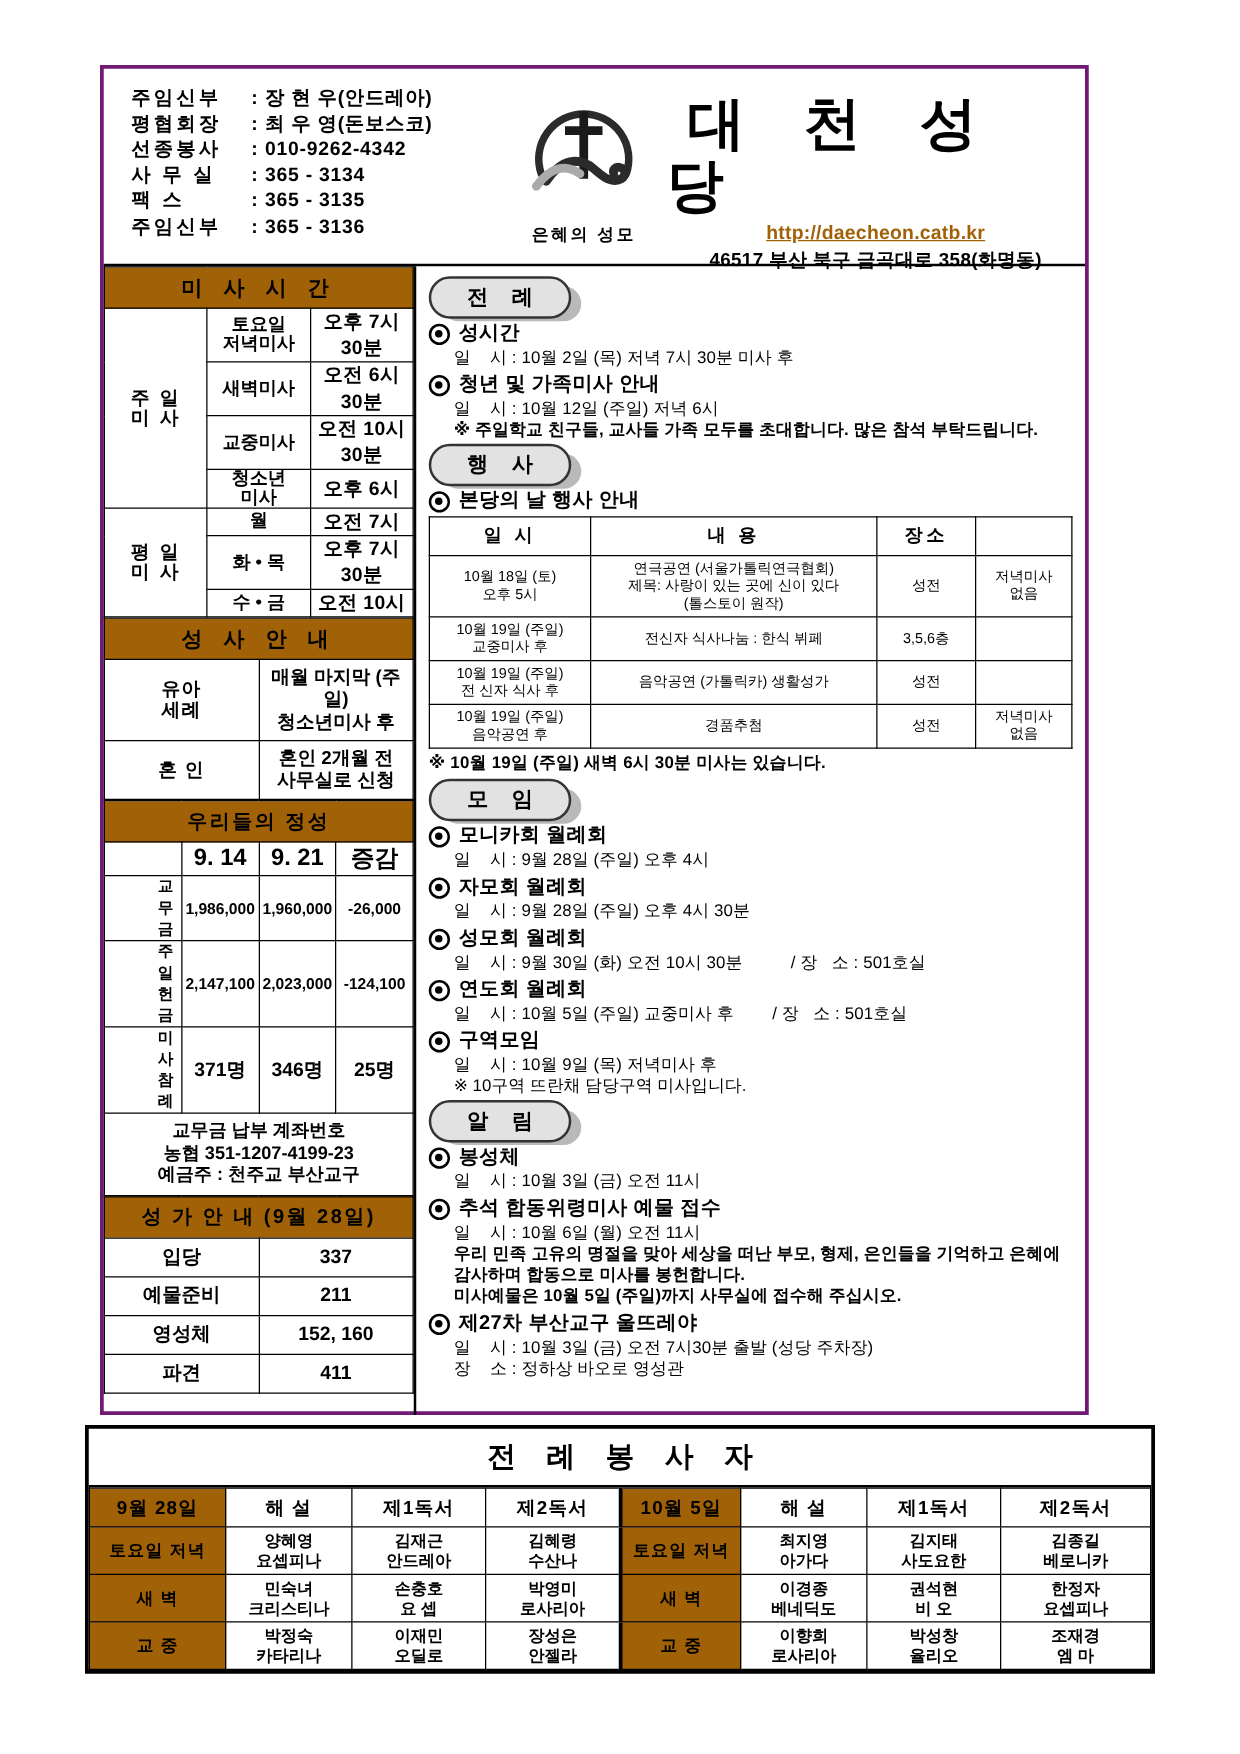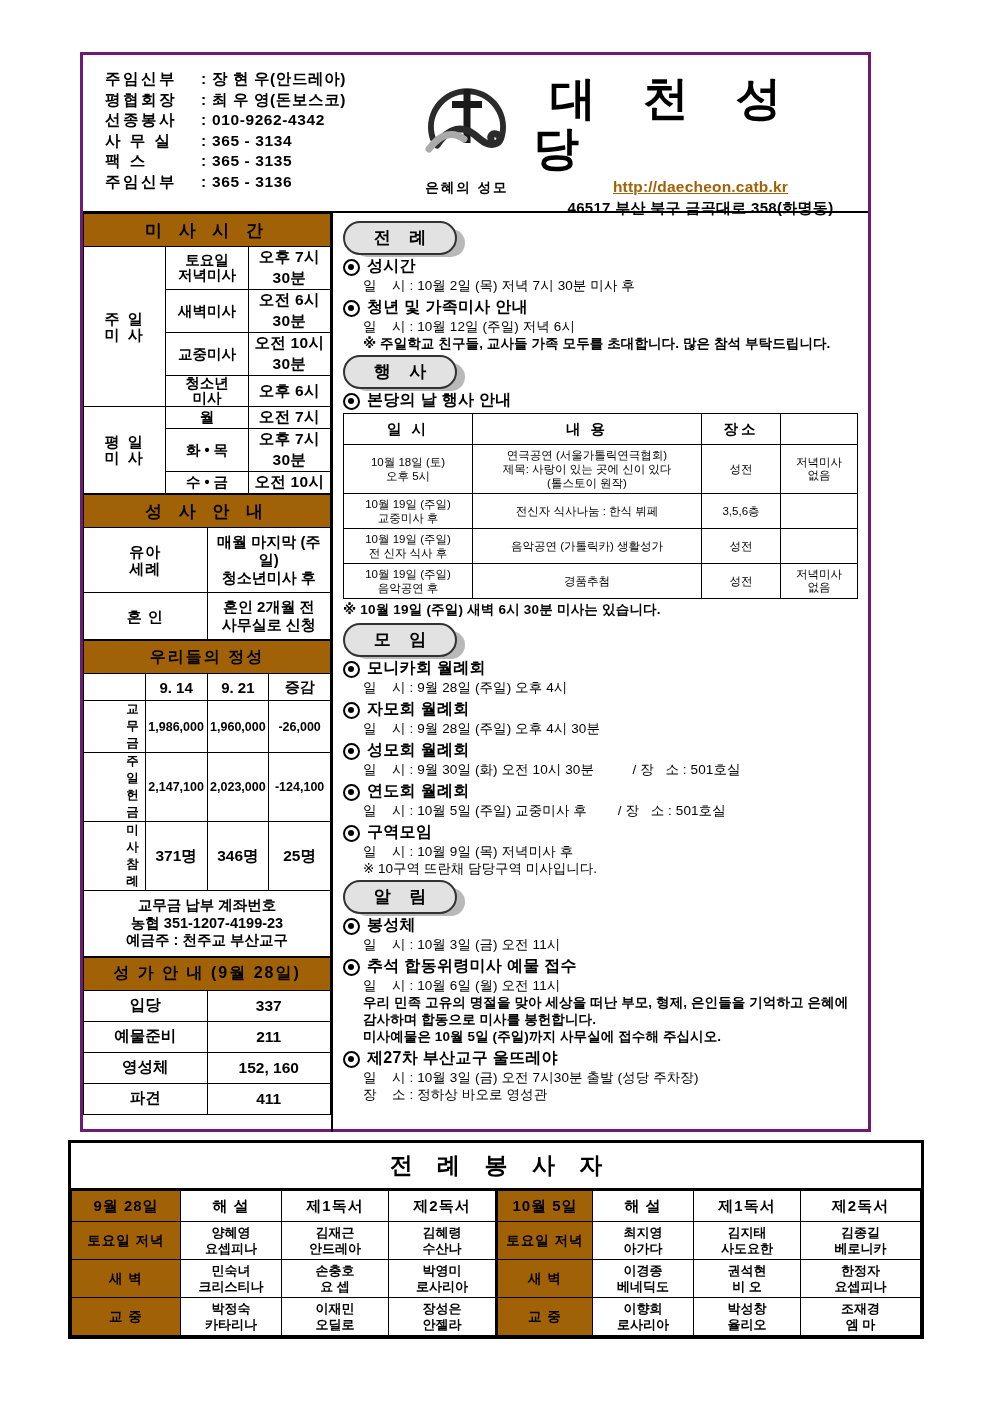--- a/index.html
+++ b/index.html
@@ -43,21 +43,21 @@
   
   .ltab{width:100%;table-layout:fixed;}
   .ltab td{border:1px solid #000;}
   .sec-head{font-size:17px;letter-spacing:6px;height:32px;}
   .sec-head.small{font-size:16px;letter-spacing:2px;}
   .mass-cat{width:50px;font-size:15px;line-height:16px;letter-spacing:2px;}
   .mass-kind{width:72px;font-size:14.5px;line-height:15px;}
   .mass-time{font-size:15.5px;letter-spacing:.3px;}
   .sac-key{width:50px;font-size:15px;line-height:17px;letter-spacing:1px;}
   .sac-val{font-size:15px;line-height:18px;padding:5px 0;}
-  .off-h{font-size:15px;height:26px;}
+  .off-h{font-size:19px;height:26px;}
   .off-k{width:58px;font-size:12.5px;padding-left:36px;}
   .off-v{font-size:12.5px;}
   .off-v.big{font-size:15.5px;}
   .bank{font-size:14.5px;line-height:17.5px;padding:6px 0;}
   .hymn-k{width:110px;font-size:15.5px;height:30px;}
   .hymn-v{font-size:15.5px;}
 
   
   .pill-wrap{position:relative;height:34px;margin:2px 0 1px 2px;}
   .pill{

